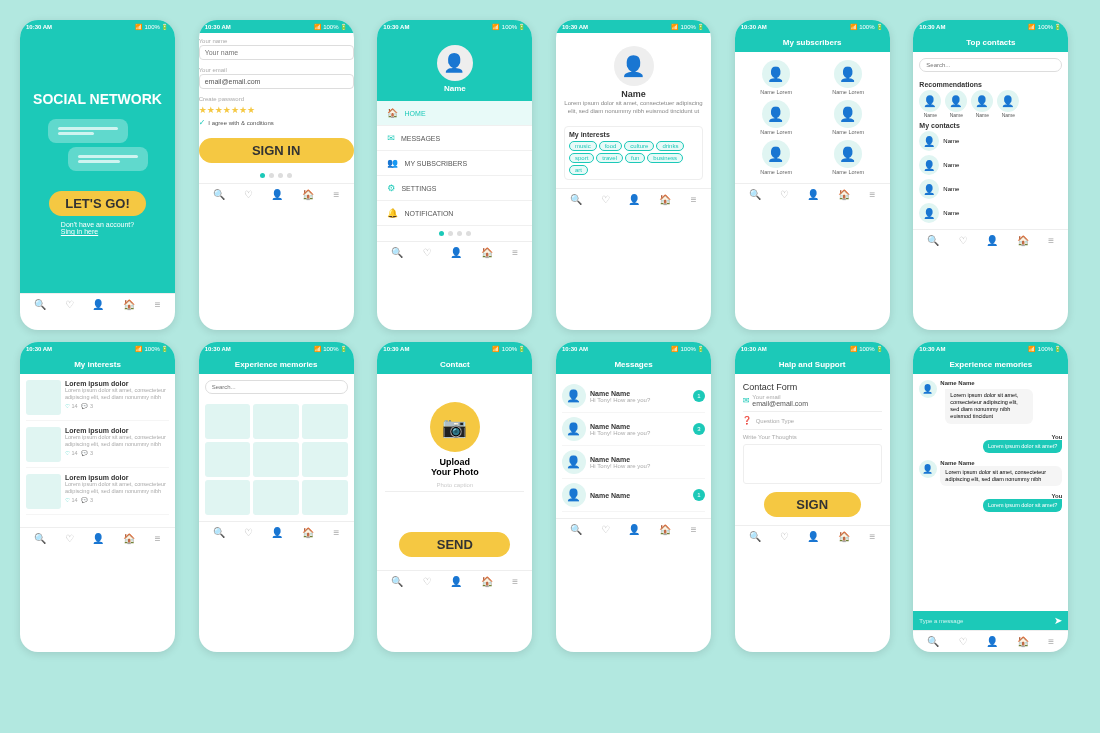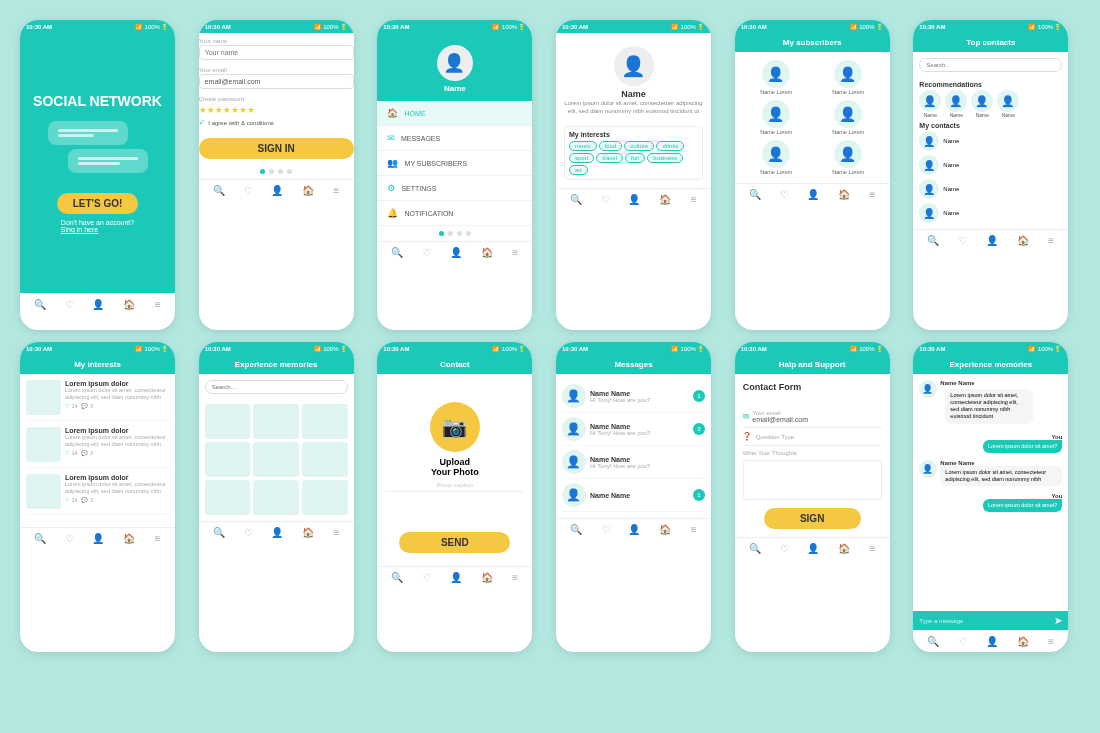--- a/index.html
+++ b/index.html
@@ -63,21 +63,21 @@
       margin-bottom: 4px;
       width: 80px;
     }
     .chat-line { background: rgba(255,255,255,0.7); height: 3px; border-radius: 2px; margin: 2px 0; }
     .btn-yellow {
       background: #f5c842;
       color: #333;
       border: none;
       border-radius: 20px;
       padding: 5px 16px;
-      font-size: 10px;
+      font-size: 13px;
       font-weight: bold;
       margin: 8px 0 5px;
       cursor: pointer;
     }
     .white-link { color: white; font-size: 7px; }
     .white-link a { color: white; text-decoration: underline; }
     
     .phone-2 .body { }
     .input-label { color: #aaa; font-size: 6px; margin-top: 5px; margin-bottom: 1px; }
     .input-field {
@@ -172,21 +172,21 @@
     
     .phone-10 .body { padding: 6px; }
     .msg-item { display: flex; gap: 4px; align-items: center; border-bottom: 1px solid #f5f5f5; padding: 4px 0; }
     .msg-avatar { width: 24px; height: 24px; border-radius: 50%; background: #e0f5f2; flex-shrink: 0; display: flex; align-items: center; justify-content: center; font-size: 12px; color: #1cc9b8; }
     .msg-content { flex: 1; }
     .msg-name { font-size: 7px; font-weight: bold; color: #333; }
     .msg-preview { font-size: 6px; color: #aaa; }
     .msg-badge { background: #1cc9b8; color: white; border-radius: 50%; width: 12px; height: 12px; display: flex; align-items: center; justify-content: center; font-size: 6px; }
     
     .phone-11 .body { padding: 8px; }
-    .contact-form h3 { font-size: 9px; font-weight: bold; color: #333; margin-bottom: 18px; }
+    .contact-form h3 { font-size: 9px; font-weight: normal; color: #333; margin-bottom: 2px; }
     .form-row { display: flex; align-items: center; gap: 3px; margin-bottom: 4px; }
     .form-icon { color: #1cc9b8; font-size: 8px; }
     
     .phone-12 .body { padding: 6px; display: flex; flex-direction: column; gap: 3px; }
     .chat-msg { max-width: 80%; }
     .chat-msg.left .bubble { background: #f5f5f5; border-radius: 0 8px 8px 8px; }
     .bubble { padding: 3px 5px; font-size: 5.5px; line-height: 1.3; }
     .chat-input-bar { background: #1cc9b8; display: flex; align-items: center; padding: 4px 6px; }
     .chat-input-text { flex: 1; font-size: 6px; color: rgba(255,255,255,0.8); }
     .send-btn { color: white; font-size: 10px; }

